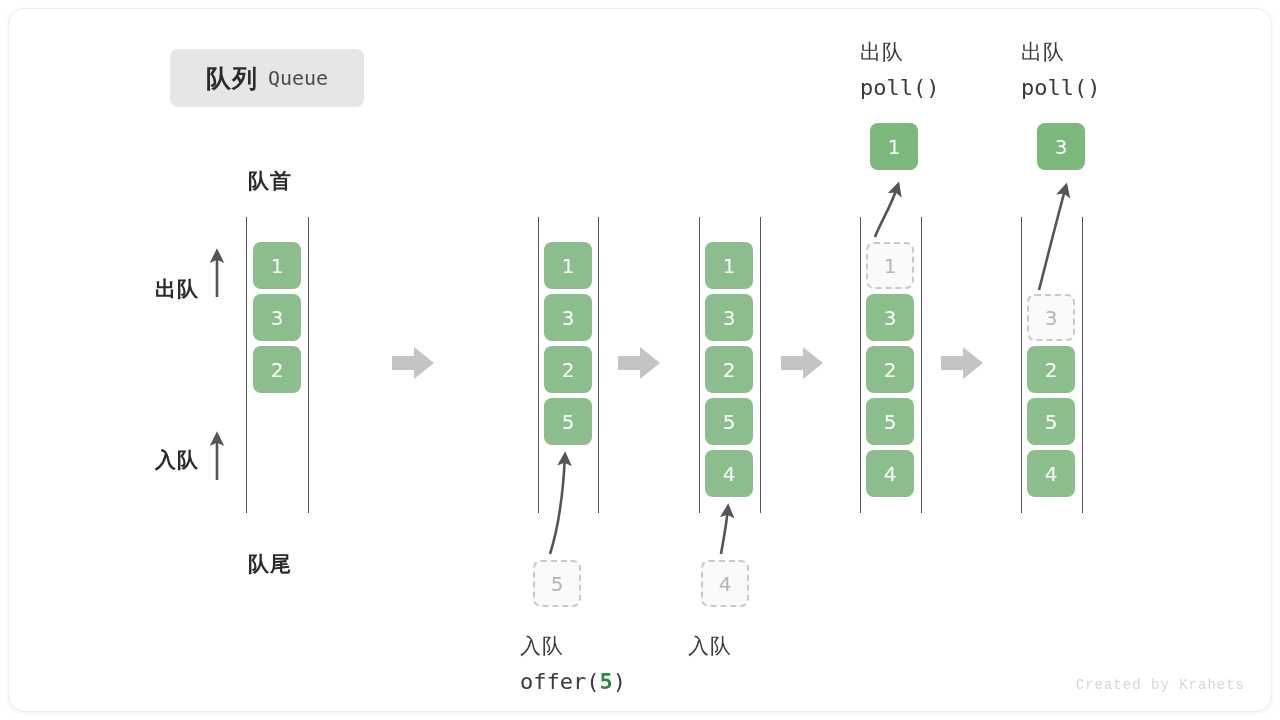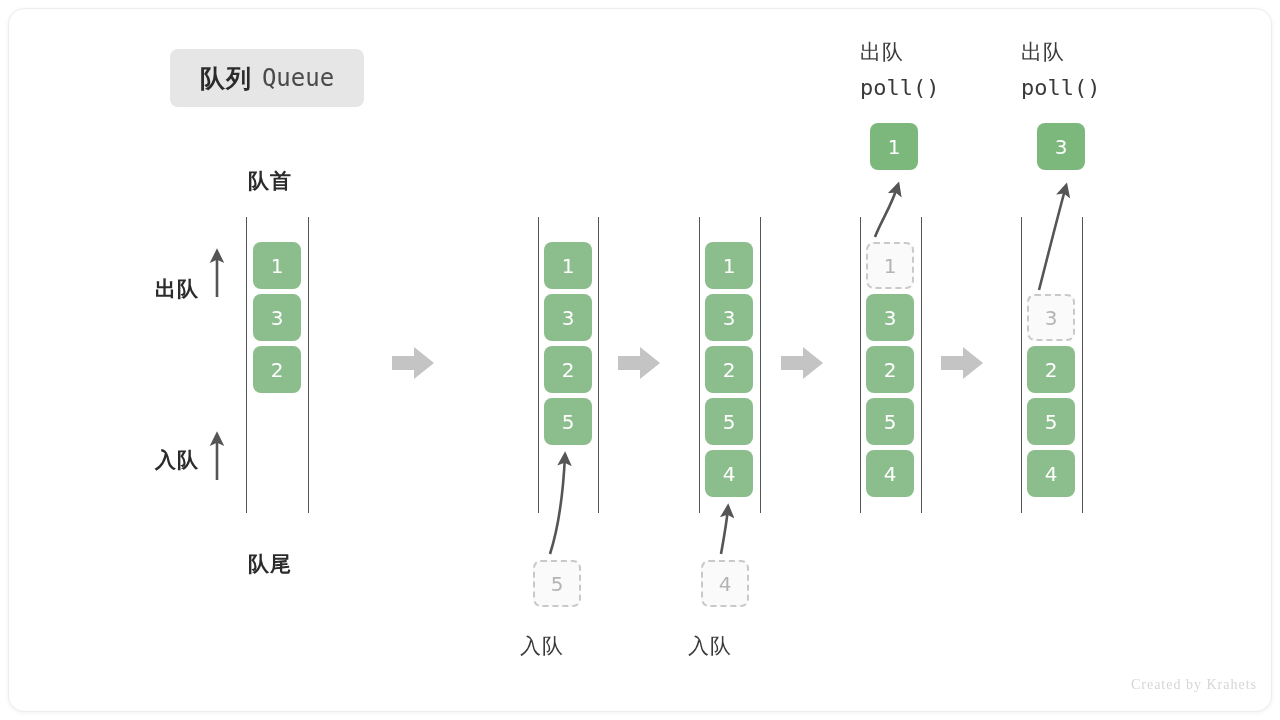--- a/index.html
+++ b/index.html
@@ -31,21 +31,21 @@
     border-radius:8px;
     display:flex;align-items:center;justify-content:center;
     gap:10px;
   }
   .title-cn{
     font-size:25px;font-weight:bold;color:#2b2b2b;
     letter-spacing:1px;
   }
   .title-en{
     font-family:"DejaVu Sans Mono","Liberation Mono",monospace;
-    font-size:24px;color:#4a4a4a;
+    font-size:20px;color:#4a4a4a;
   }
 
   
   .cn-bold{
     position:absolute;
     font-size:21px;font-weight:bold;color:#2b2b2b;
     letter-spacing:1px;white-space:nowrap;
   }
   .op-label{
     position:absolute;
@@ -96,22 +96,22 @@
   
   .block-arrow{
     position:absolute;
     width:42px;height:34px;
     color:#c4c4c4;
   }
 
   
   .footer{
     position:absolute;
-    right:16px;bottom:20px;
-    font-family:Liberation Serif, serif;
+    right:28px;bottom:20px;
+    font-family:Liberation Mono, monospace;
     font-size:14px;
     color:#d6d6d6;
     letter-spacing:1px;
   }
 
   svg.overlay{
     position:absolute;left:0;top:0;
     width:1264px;height:704px;
     pointer-events:none;
   }
@@ -151,20 +151,21 @@
     <div class="cell filled" style="left:244px;top:285px;">3</div>
     <div class="cell filled" style="left:244px;top:337px;">2</div>
 
     <div class="cell filled" style="left:535px;top:233px;">1</div>
     <div class="cell filled" style="left:535px;top:285px;">3</div>
     <div class="cell filled" style="left:535px;top:337px;">2</div>
     <div class="cell filled" style="left:535px;top:389px;">5</div>
     <div class="cell ghost" style="left:524px;top:551px;">5</div>
     <div class="op-label" style="left:511px;top:619px;">
       <span class="op-cn">入队</span>
+      <span class="op-code"><span>offer(</span><span class="num">5</span><span>)</span></span>
     </div>
 
     <div class="cell filled" style="left:696px;top:233px;">1</div>
     <div class="cell filled" style="left:696px;top:285px;">3</div>
     <div class="cell filled" style="left:696px;top:337px;">2</div>
     <div class="cell filled" style="left:696px;top:389px;">5</div>
     <div class="cell filled" style="left:696px;top:441px;">4</div>
     <div class="cell ghost" style="left:692px;top:551px;">4</div>
     <div class="op-label" style="left:679px;top:619px;">
       <span class="op-cn">入队</span>

